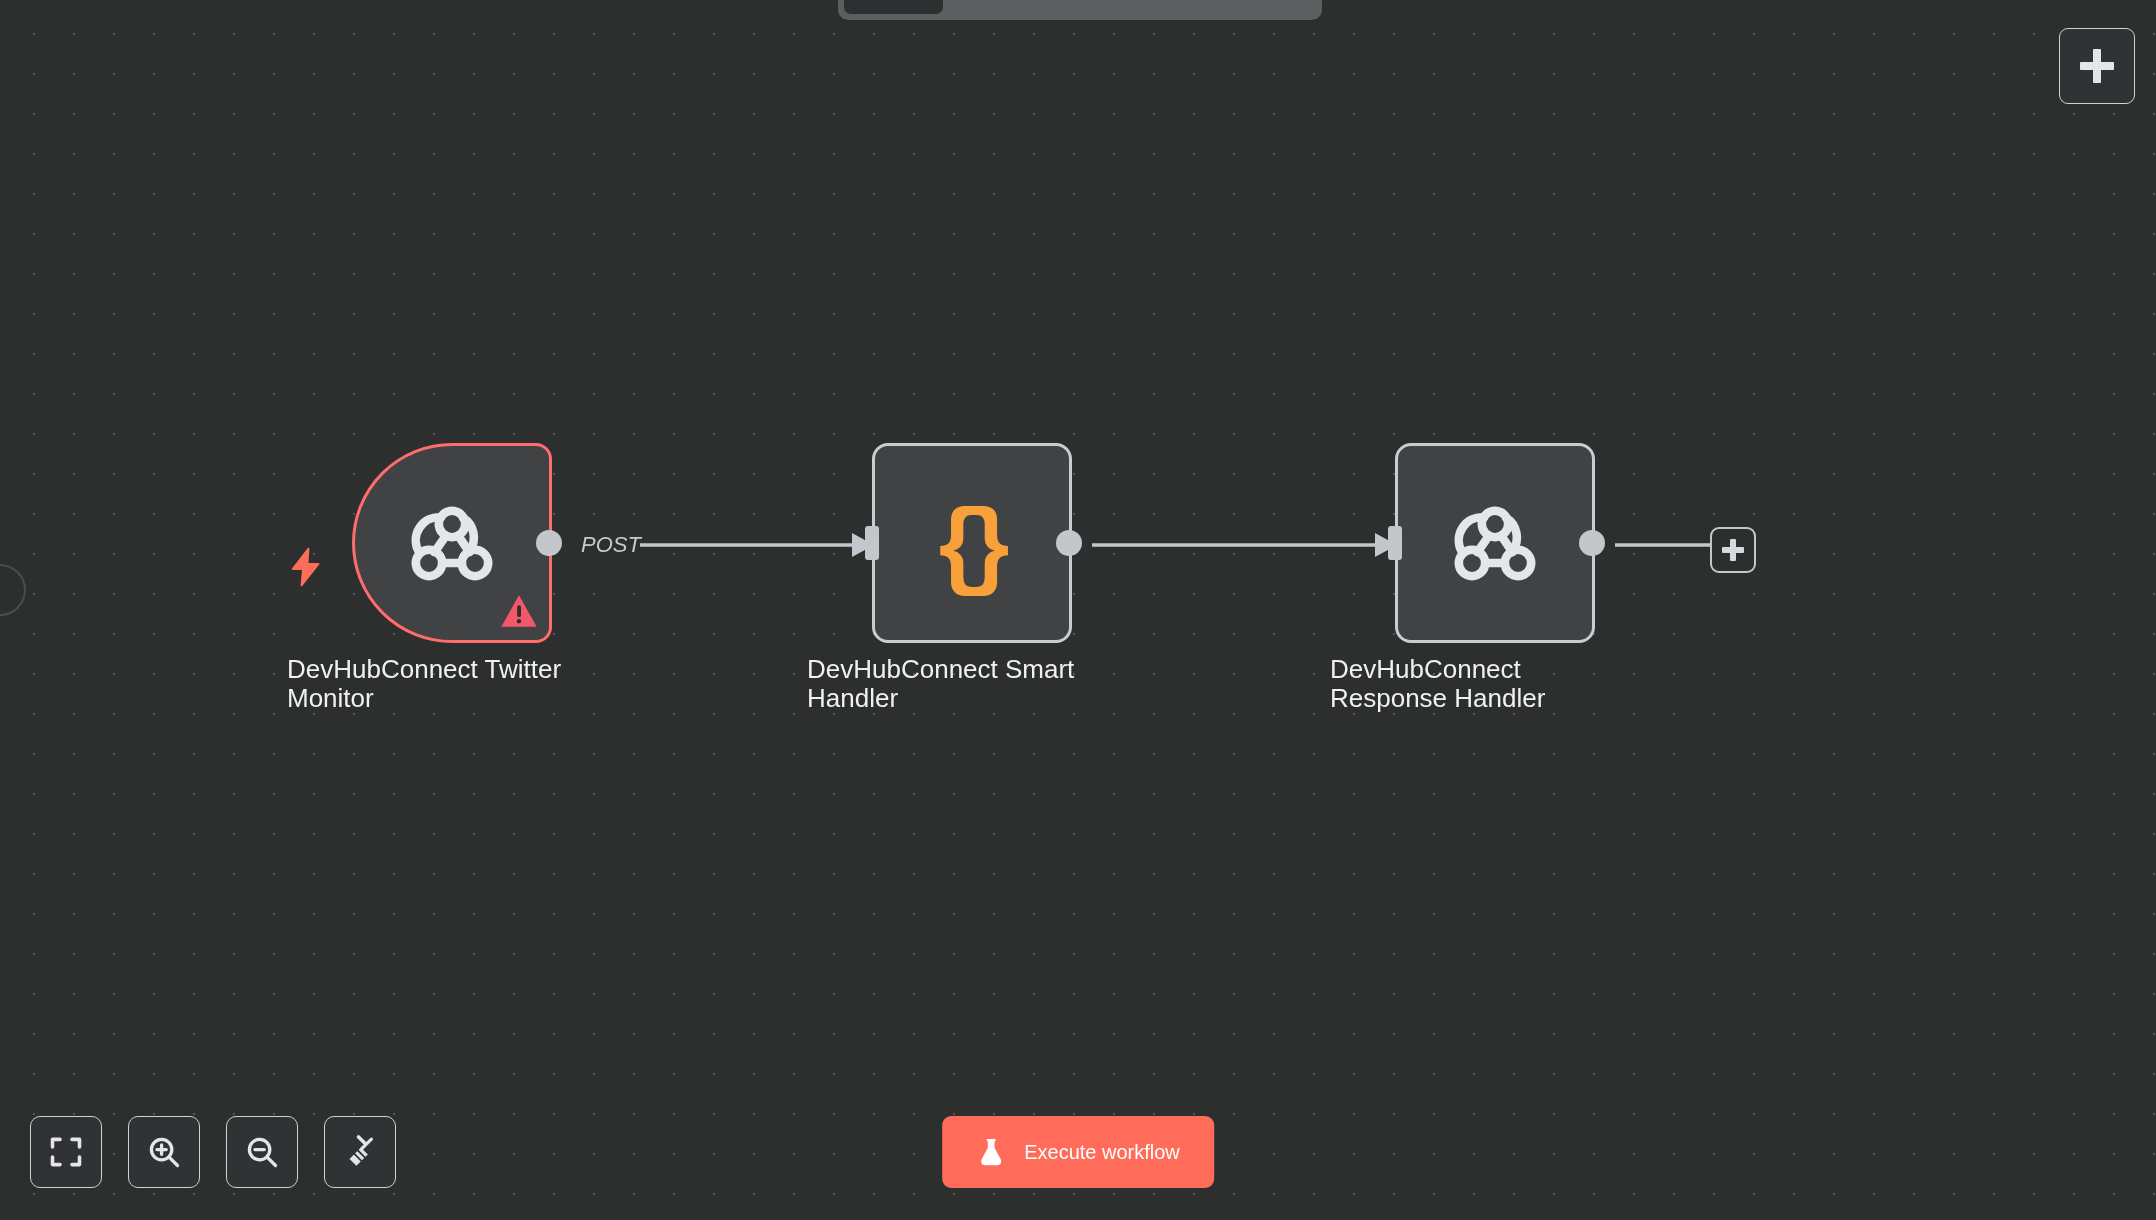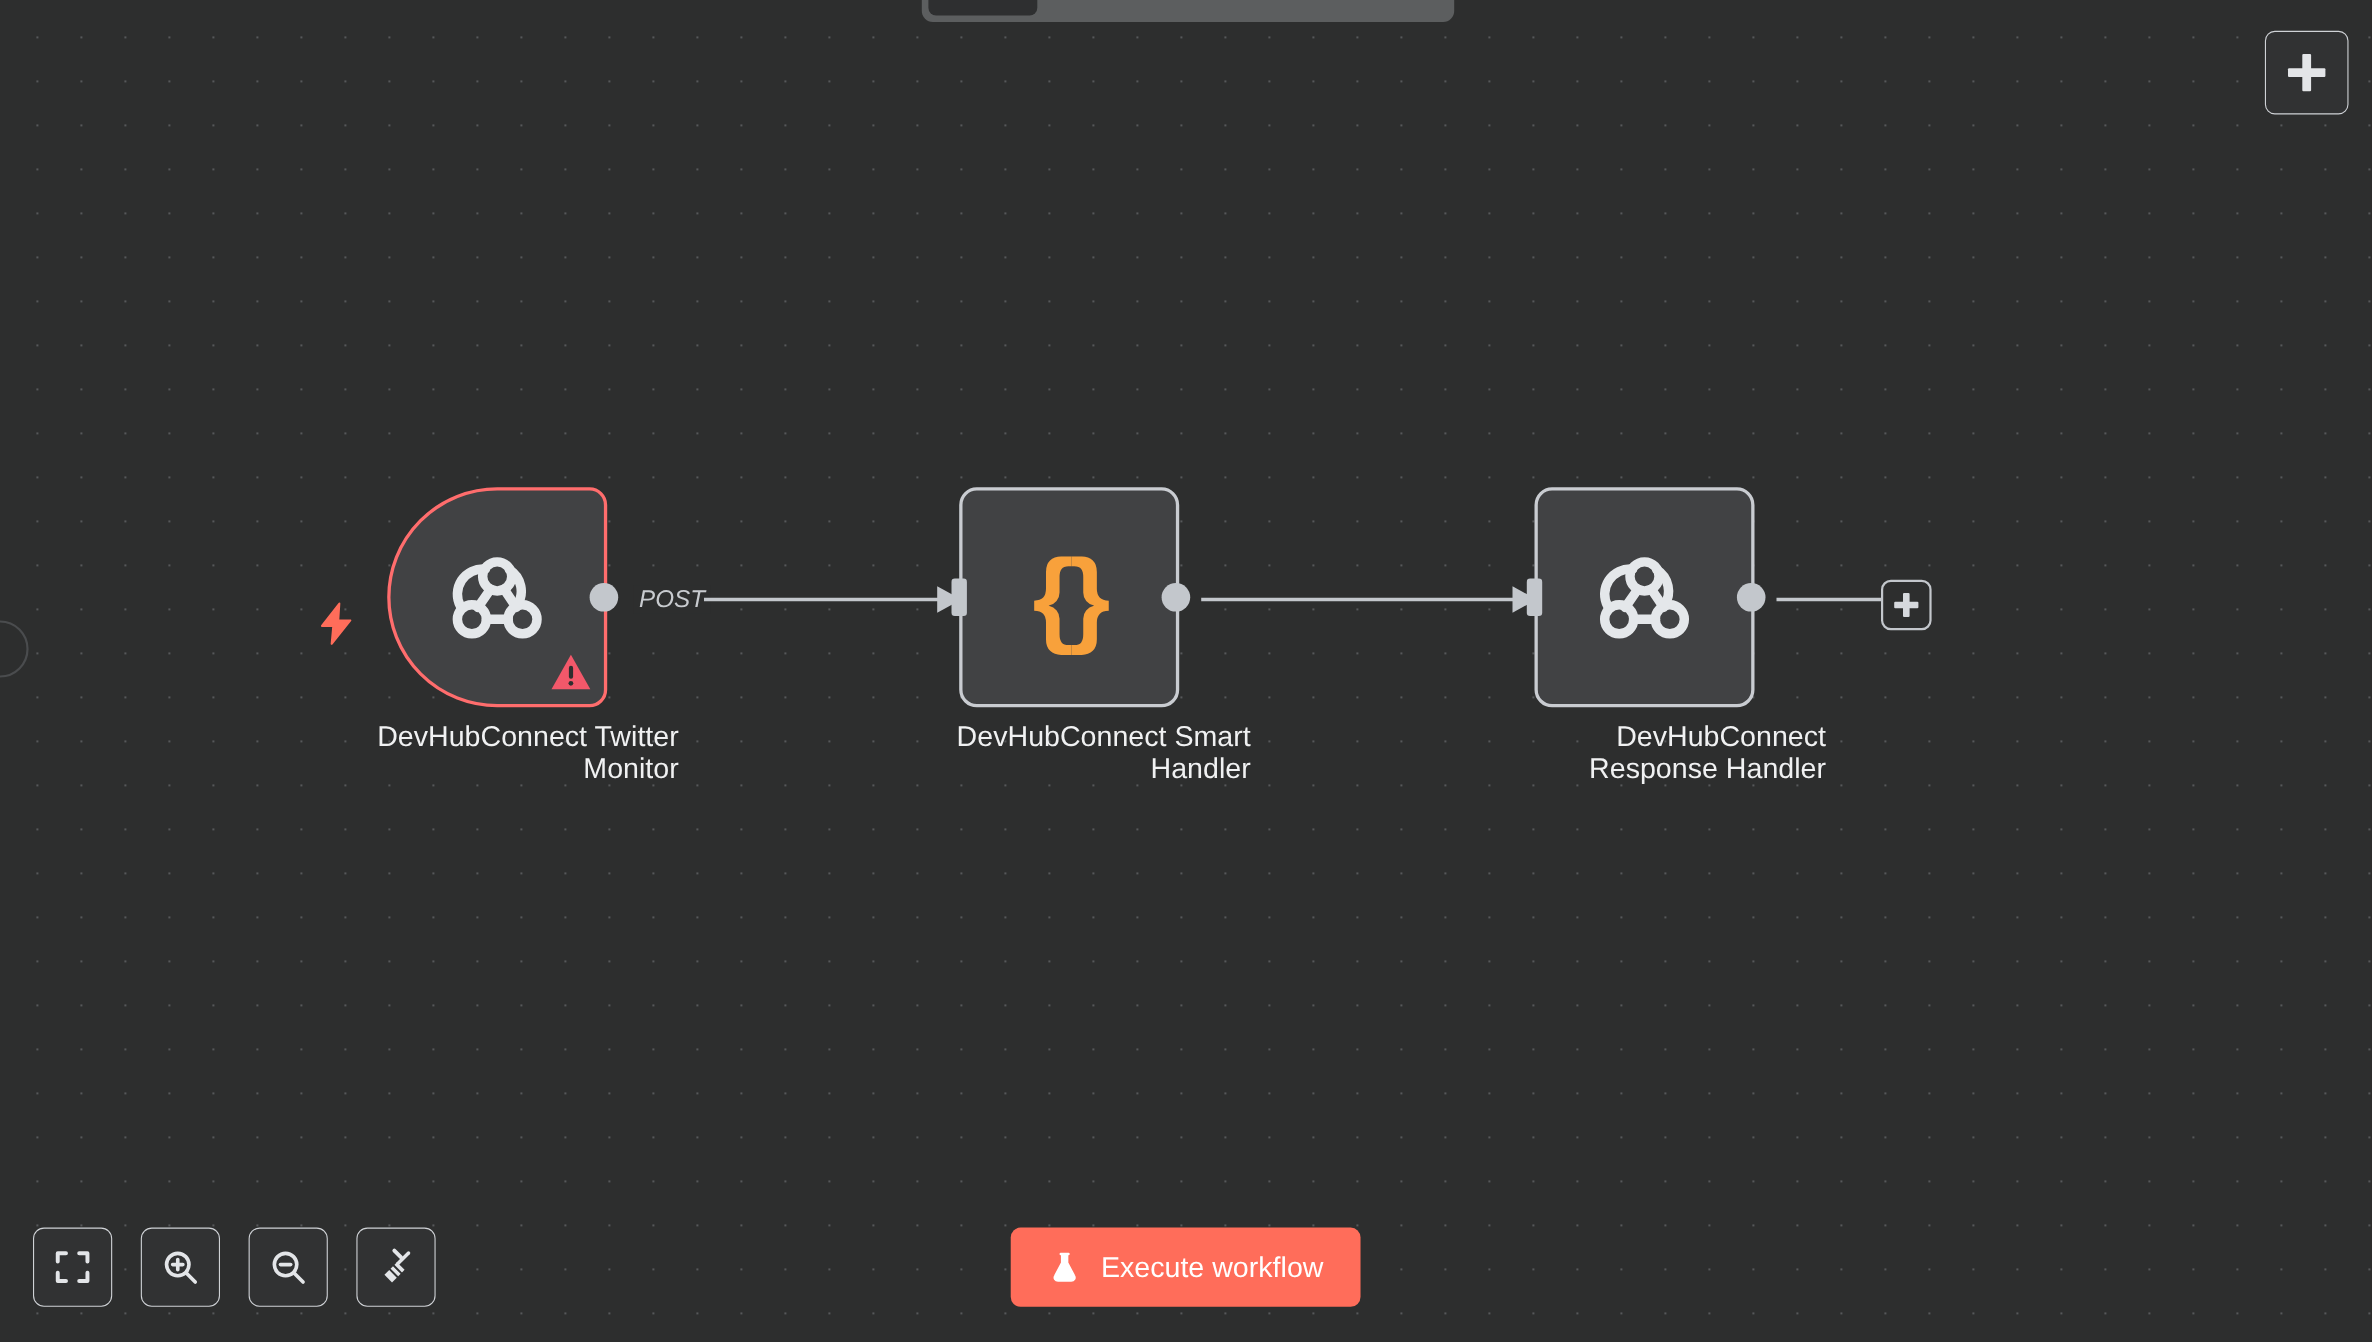--- a/index.html
+++ b/index.html
@@ -95,21 +95,21 @@
   .node-box.trigger {
     border-color:#ff6d6d;
     border-radius:100px 16px 16px 100px;
   }
 
   .node-label {
     position:absolute;
     top:212px; left:50%;
     transform:translateX(-50%);
     width:330px;
-    text-align:right;
+    text-align:left;
     font-size:26px;
     line-height:1.12;
     color:#f0f1f2;
     white-space:pre-line;
     pointer-events:none;
   }
 
   
   .icon-webhook { width:96px; height:96px; display:block; }
   
@@ -209,21 +209,21 @@
     transform:translateX(-50%);
     height:72px;
     padding:0 34px;
     background:#ff6d5a;
     border:none; border-radius:9px;
     display:flex; align-items:center; gap:18px;
     cursor:pointer;
     z-index:35;
   }
   #execute-btn .label {
-    font-size:26px; color:#ffffff;
+    font-size:20px; color:#ffffff;
     font-family:"Liberation Sans", sans-serif;
     white-space:nowrap;
   }
   #execute-btn svg { width:30px; height:30px; }
 </style>
 </head>
 <body>
 
 <div id="canvas"></div>
 

